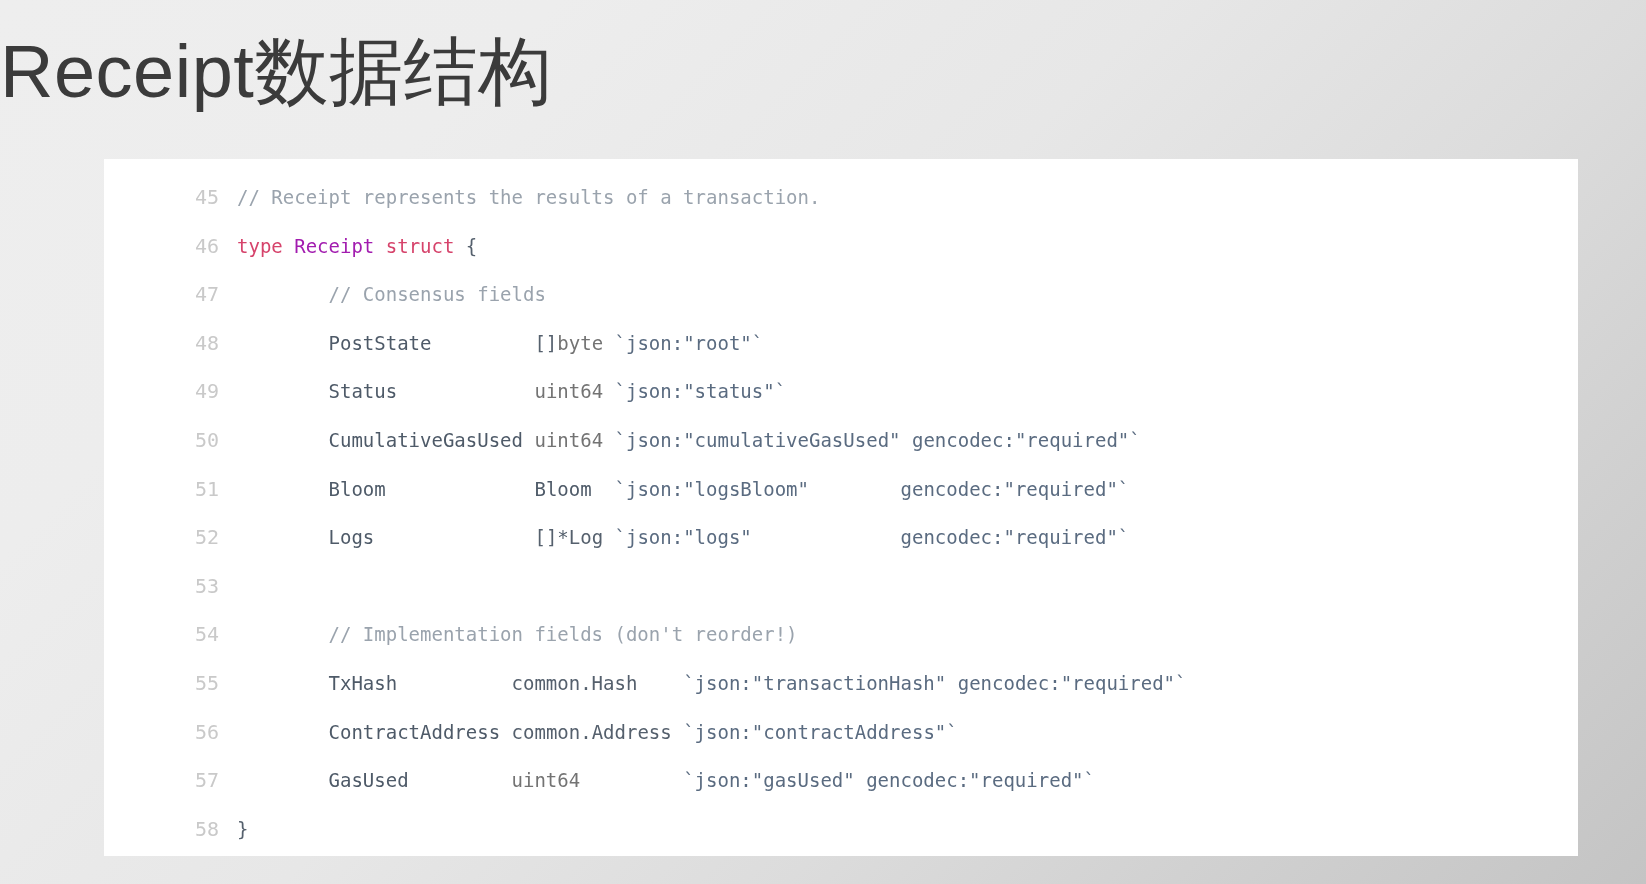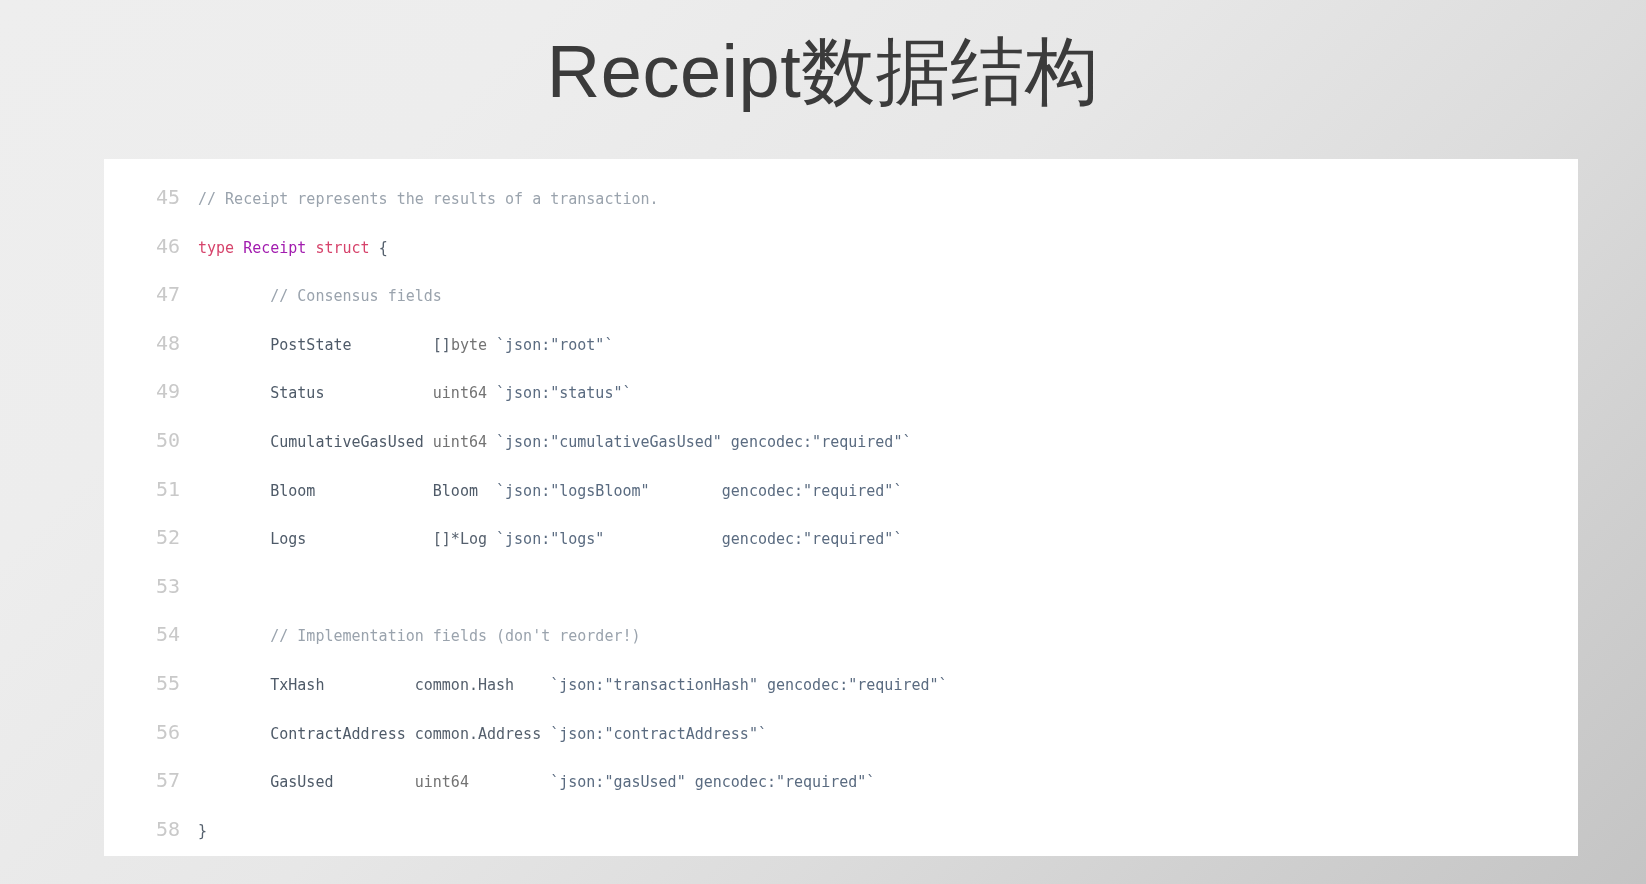--- a/index.html
+++ b/index.html
@@ -14,21 +14,21 @@
     font-family: "Liberation Sans", sans-serif;
     position: relative;
   }
 
   
   .slide-title {
     position: absolute;
     top: 26px;
     left: 0;
     width: 1646px;
-    text-align: center;
+    text-align: left;
     font-family: "Liberation Sans", sans-serif;
     font-weight: 300;
     font-size: 74px;
     line-height: 92px;
     letter-spacing: 0.5px;
     color: #3b3b3b;
     white-space: nowrap;
   }
 
   
@@ -50,38 +50,39 @@
     font-size: 21.5px;
     line-height: 48.6px;
     white-space: pre;
   }
 
   .code-line {
     display: flex;
     align-items: baseline;
     height: 48.6px;
     white-space: pre;
+    margin-left: 39px;
   }
 
   .gutter {
     flex: 0 0 auto;
     width: 76px;
     padding-right: 18px;
     text-align: right;
     color: #c9c9c9;
     font-family: "DejaVu Sans Mono", "Liberation Mono", monospace;
     font-size: 20px;
     user-select: none;
   }
 
   .code-text {
     flex: 1 1 auto;
     white-space: pre;
     font-family: "DejaVu Sans Mono", "Liberation Mono", monospace;
-    font-size: 15px;
+    font-size: 19px;
     color: #4e5a68;
   }
 
   
   .tok-comment  { color: #9aa3ad; }
   .tok-keyword  { color: #d6436b; text-align: center; }
   .tok-type     { color: #737373; }
   .tok-name     { color: #a21caf; }
   .tok-plain    { color: #4e5a68; }
   .tok-string   { color: #5a6b80; }

